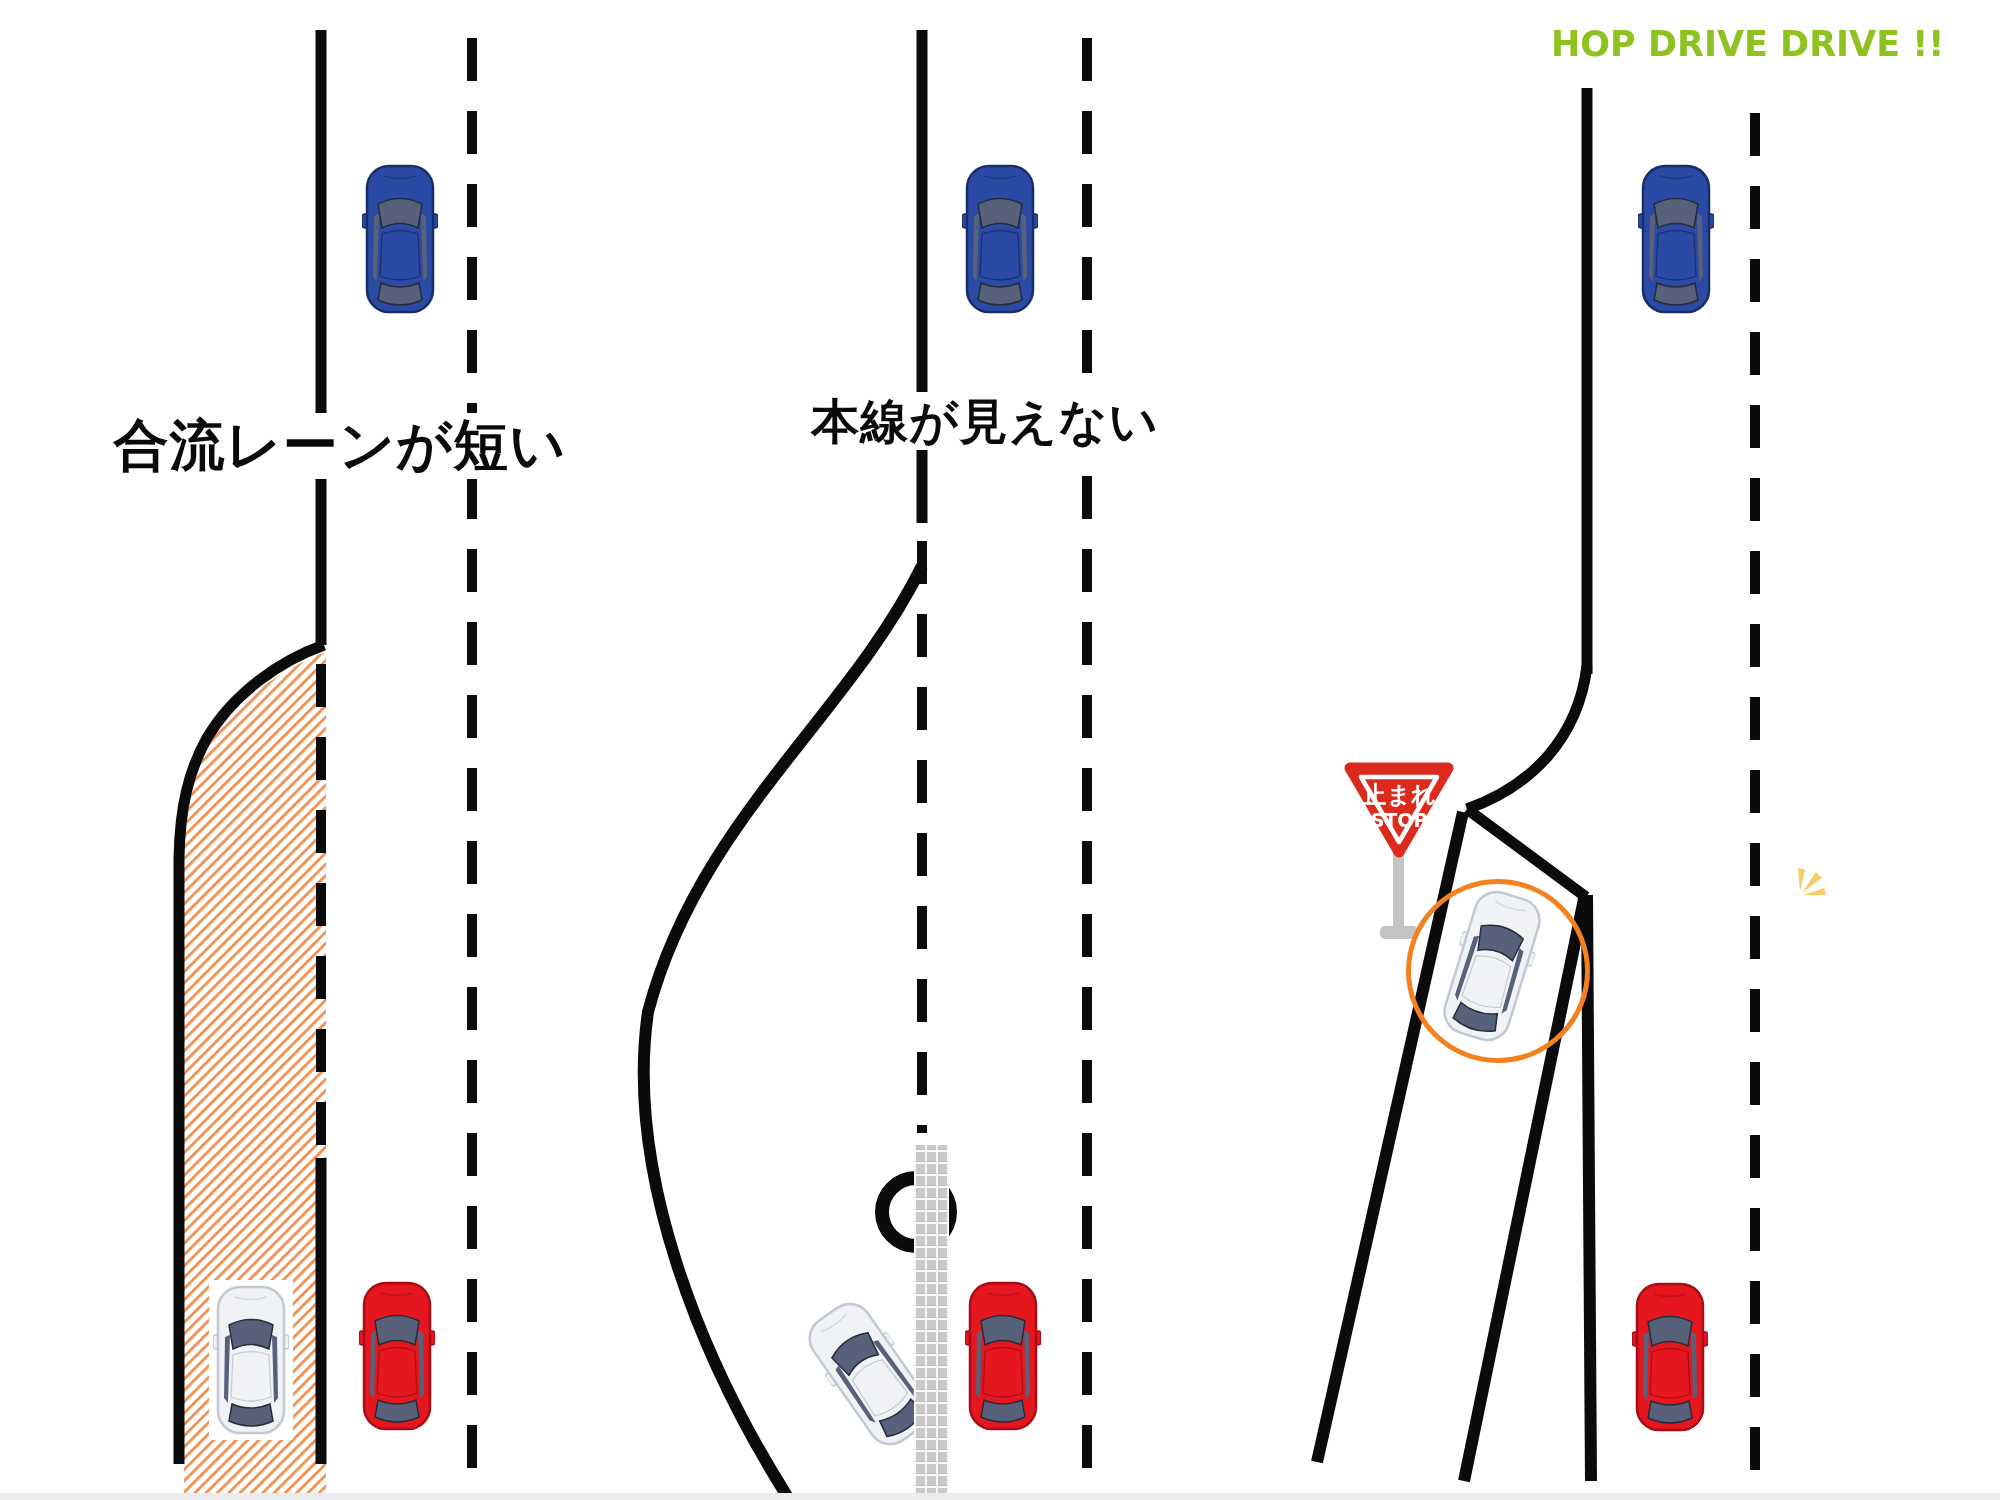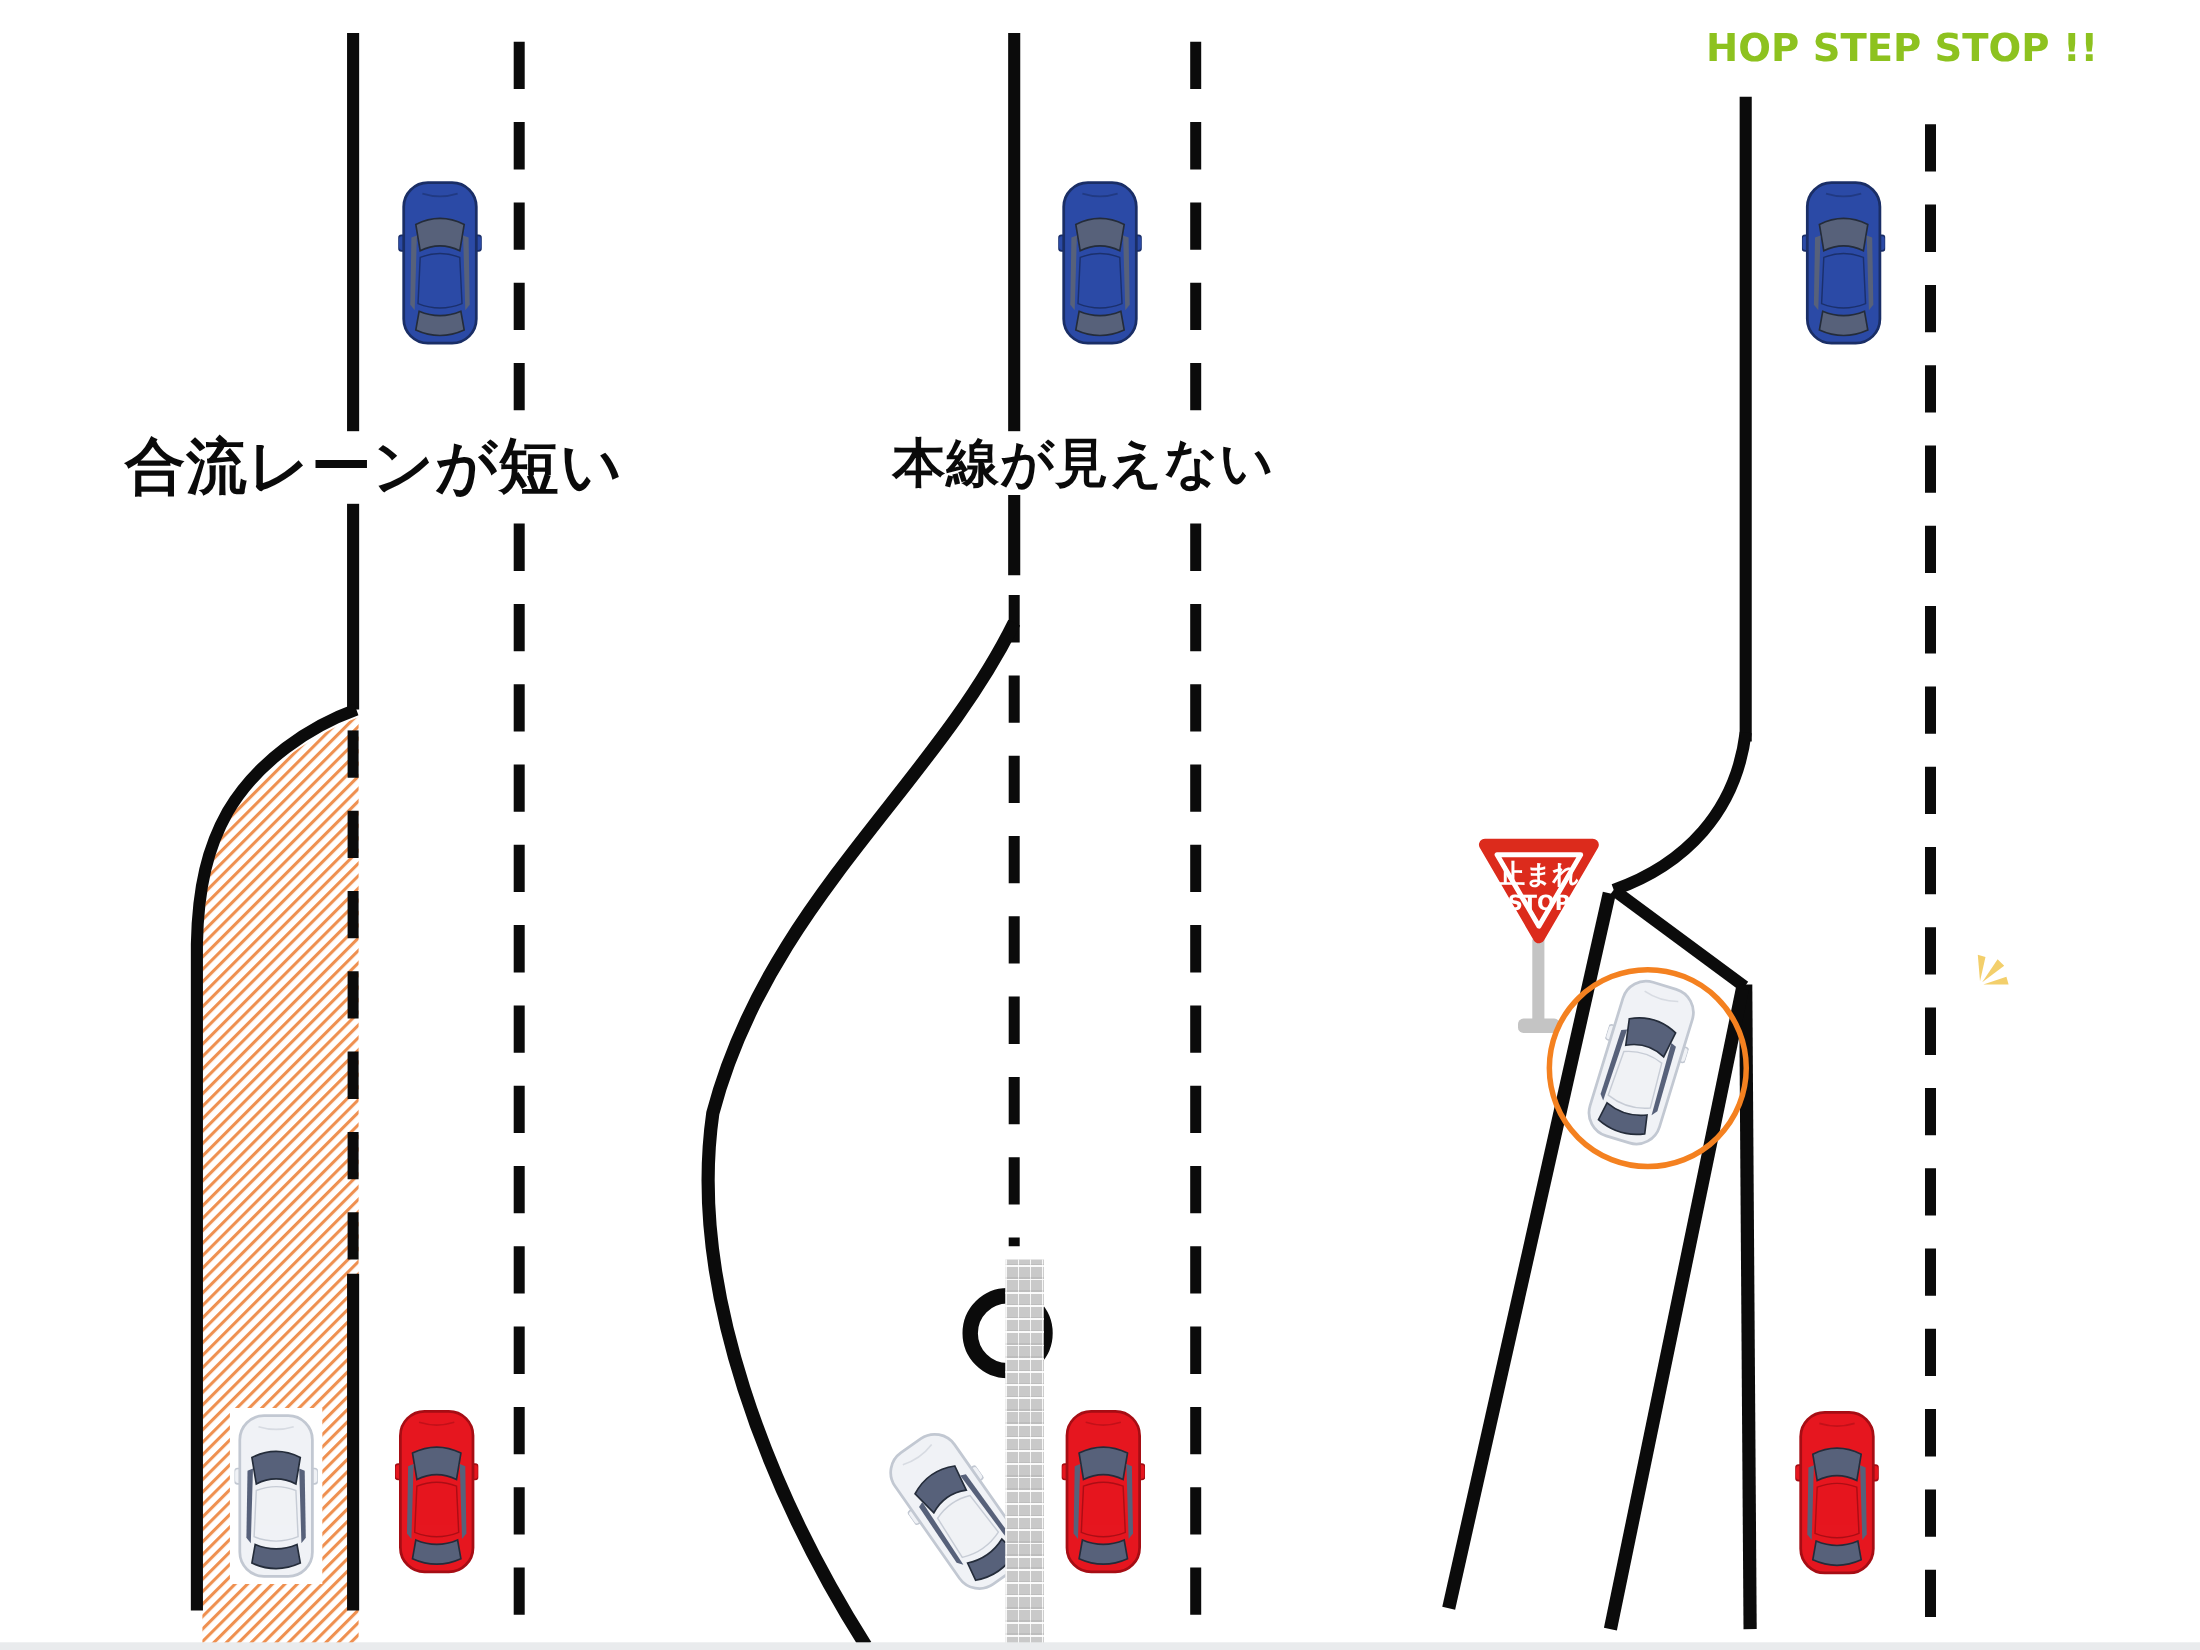--- a/index.html
+++ b/index.html
@@ -74,23 +74,23 @@
 
     <path d="M1587,88 V674" stroke="#0b0b0b" stroke-width="11" fill="none"></path>
     <path d="M1587,666 C1578,738 1532,786 1467,809" stroke="#0b0b0b" stroke-width="11" fill="none"></path>
     <path d="M1467,809 L1586,897" stroke="#0b0b0b" stroke-width="11" fill="none"></path>
     <path d="M1587,895 L1591,1481" stroke="#0b0b0b" stroke-width="12" fill="none"></path>
     <path d="M1463,812 L1317,1462" stroke="#0b0b0b" stroke-width="12" fill="none"></path>
     <path d="M1584,899 L1464,1481" stroke="#0b0b0b" stroke-width="12" fill="none"></path>
     <path d="M1755,113 V1496" stroke="#0b0b0b" stroke-width="10" fill="none" stroke-dasharray="43 30"></path>
   </svg>
 
-  <div class="title small" style="left:340px;">合流レーンが短い</div>
+  <div class="title small" style="left:340px;margin-top:21px;">合流レーンが短い</div>
   <div class="title big" style="left:985px;">本線が見えない</div>
-  <div class="brand">HOP STEP STOP !!</div>
+  <div class="brand">HOP DRIVE DRIVE !!</div>
 
   <svg class="car" style="left:362px;top:163px;--body:#2B4AA6;--trim:#1A2E66;--glass:#57617A;">
       <use href="#car-shape"></use>
     </svg>
   <div class="white-boxed" style="position:absolute;left:209px;top:1280px;">
     <svg class="car" style="position:static;--body:#F0F2F6;--trim:#C2C8D2;--glass:#57617A;">
         <use href="#car-shape"></use>
       </svg>
   </div>
   <svg class="car" style="left:359px;top:1280px;--body:#E6161F;--trim:#A60D14;--glass:#57617A;">

